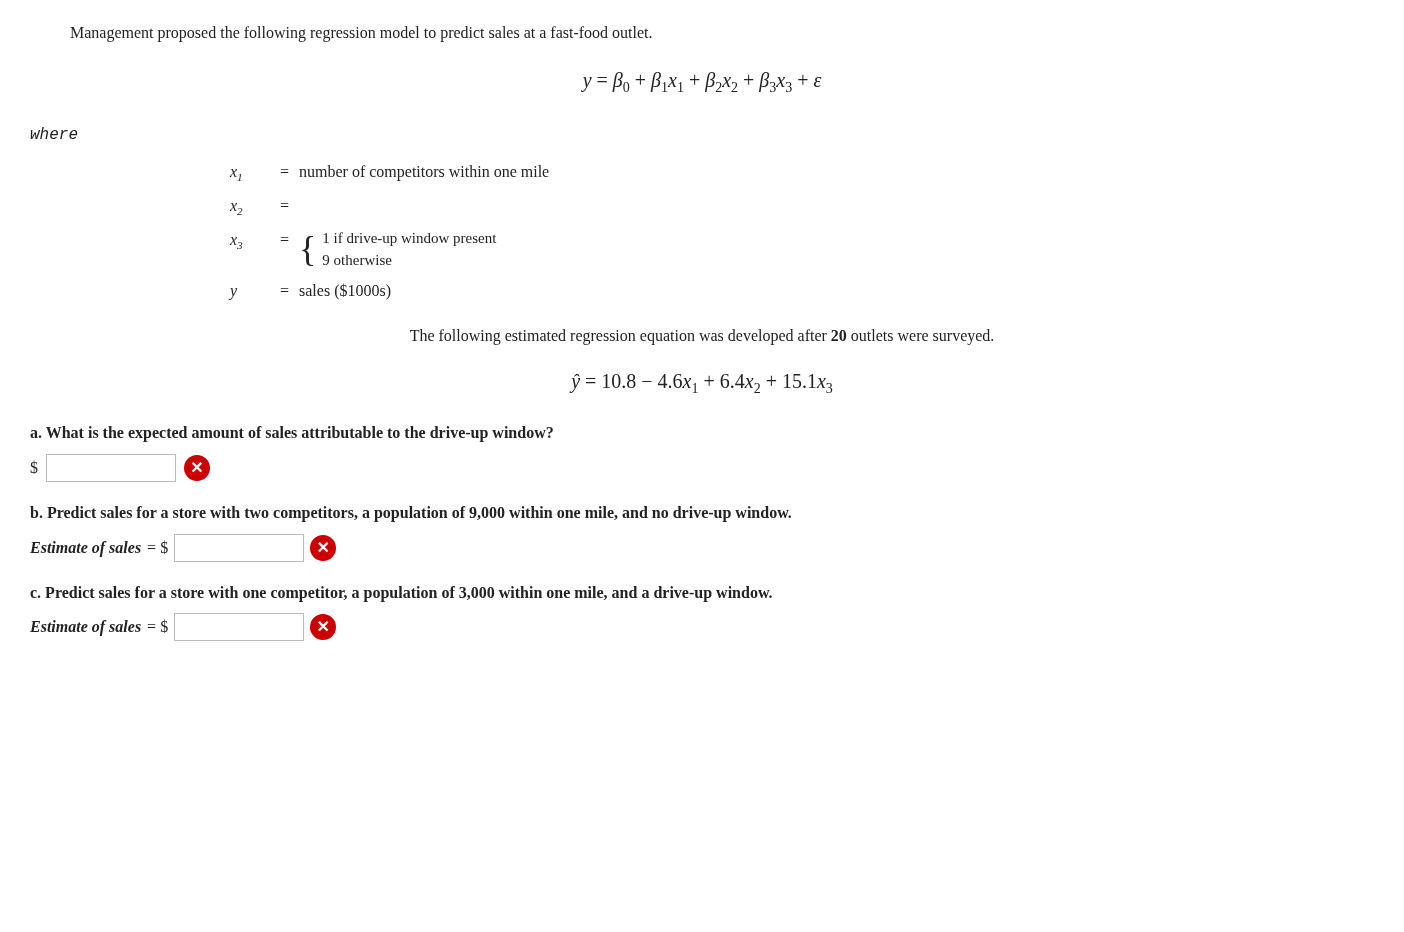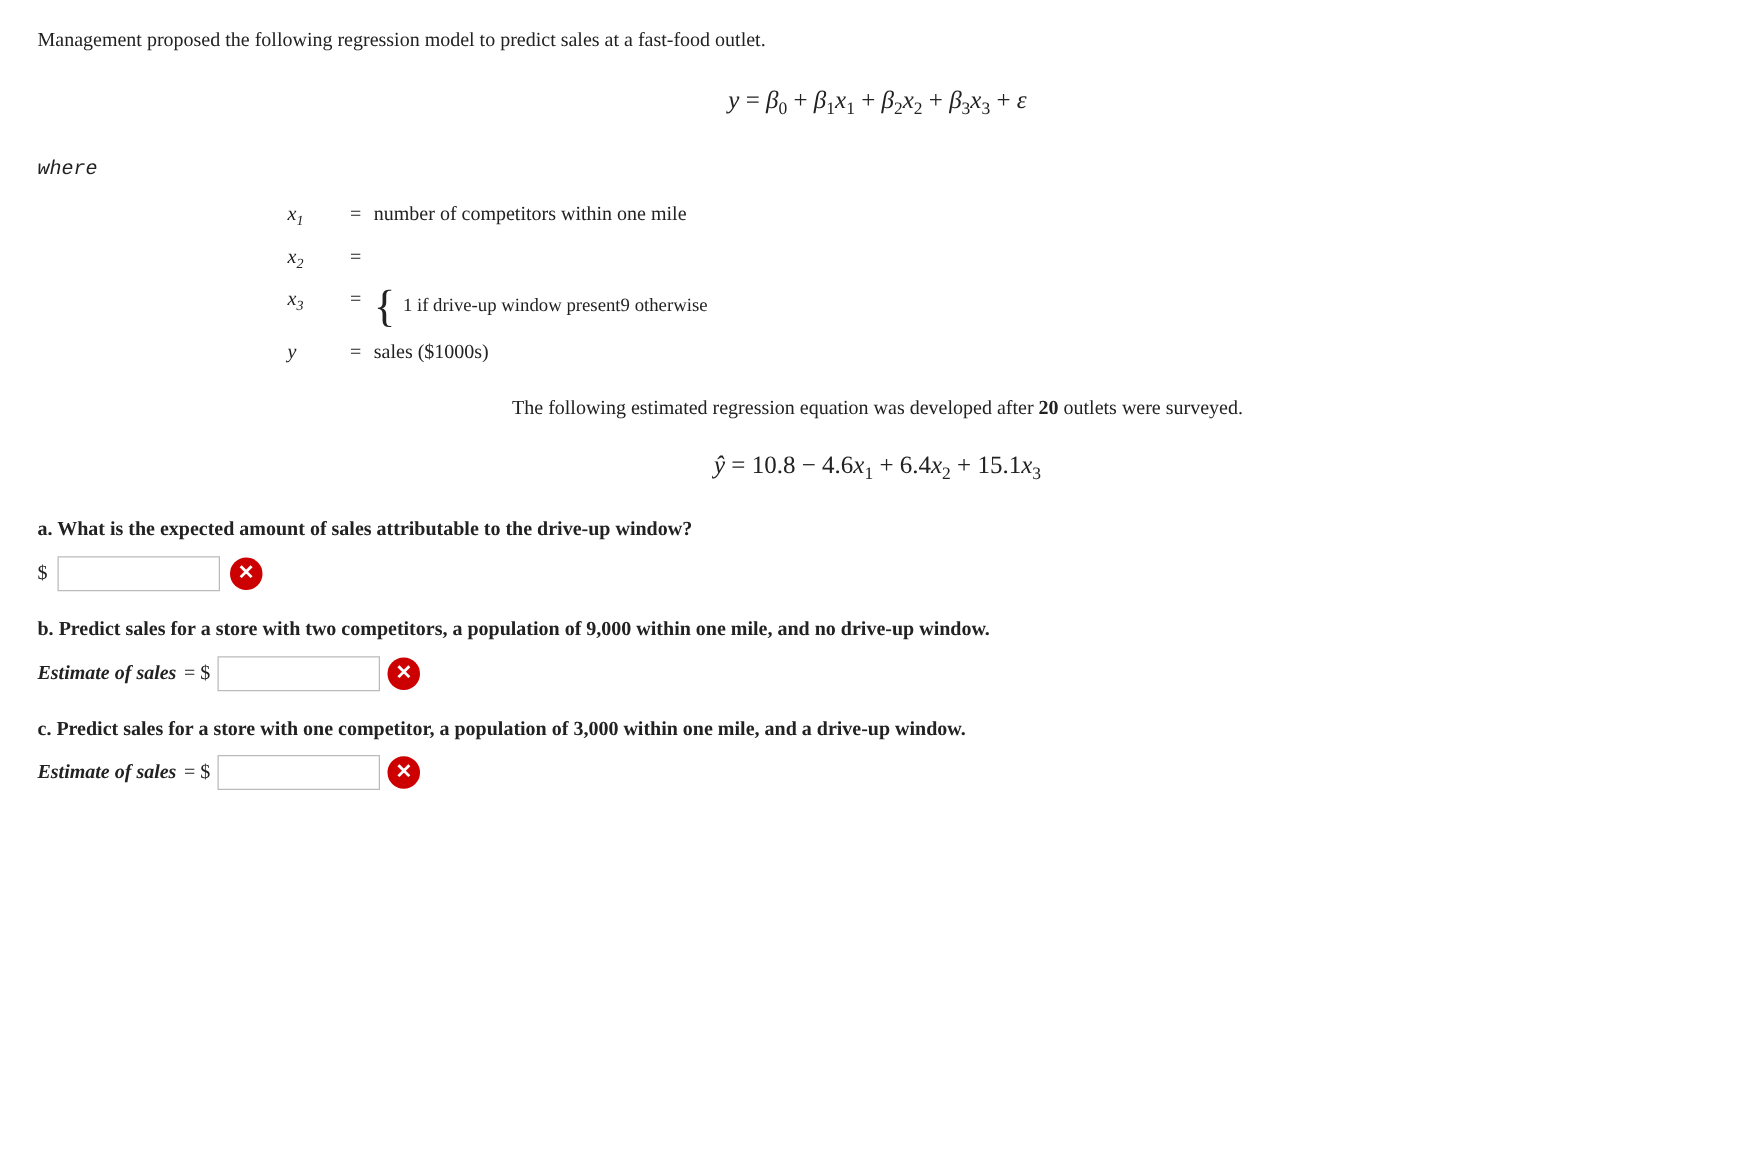--- a/index.html
+++ b/index.html
@@ -15,20 +15,21 @@
       background: #fff;
       width: 1404px;
       min-height: 932px;
       padding: 20px 30px;
       line-height: 1.6;
     }
 
     .intro-text {
       margin-bottom: 18px;
       font-size: 16px;
+      margin-left: 40px;
     }
 
     .equation-block {
       text-align: center;
       margin: 18px 0 24px 0;
       font-size: 20px;
     }
 
     .where-label {
       font-size: 16px;
@@ -69,21 +70,21 @@
     .brace {
       font-size: 36px;
       font-weight: 100;
       margin-right: 6px;
       line-height: 1;
       font-family: 'Times New Roman', serif;
     }
 
     .brace-lines {
       display: flex;
-      flex-direction: row;
+      flex-direction: column;
     }
 
     .brace-line {
       font-size: 15px;
       line-height: 1.5;
     }
 
     .follow-text {
       margin: 10px 0 16px 0;
       font-size: 16px;

